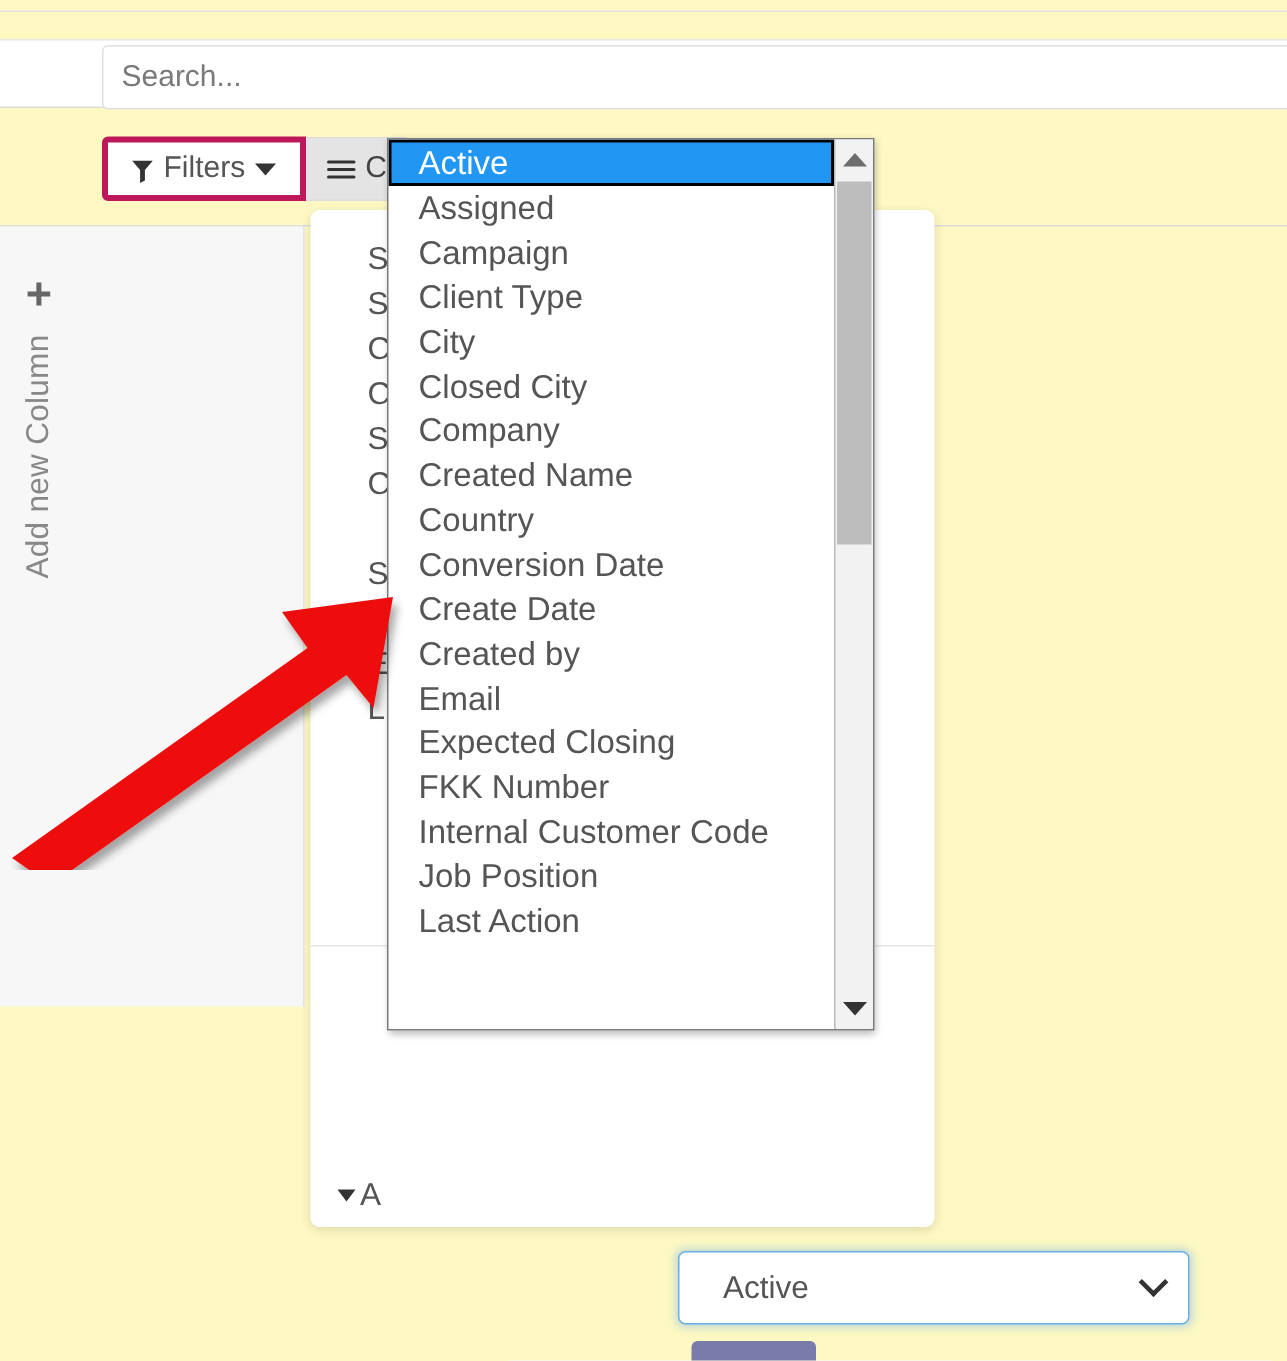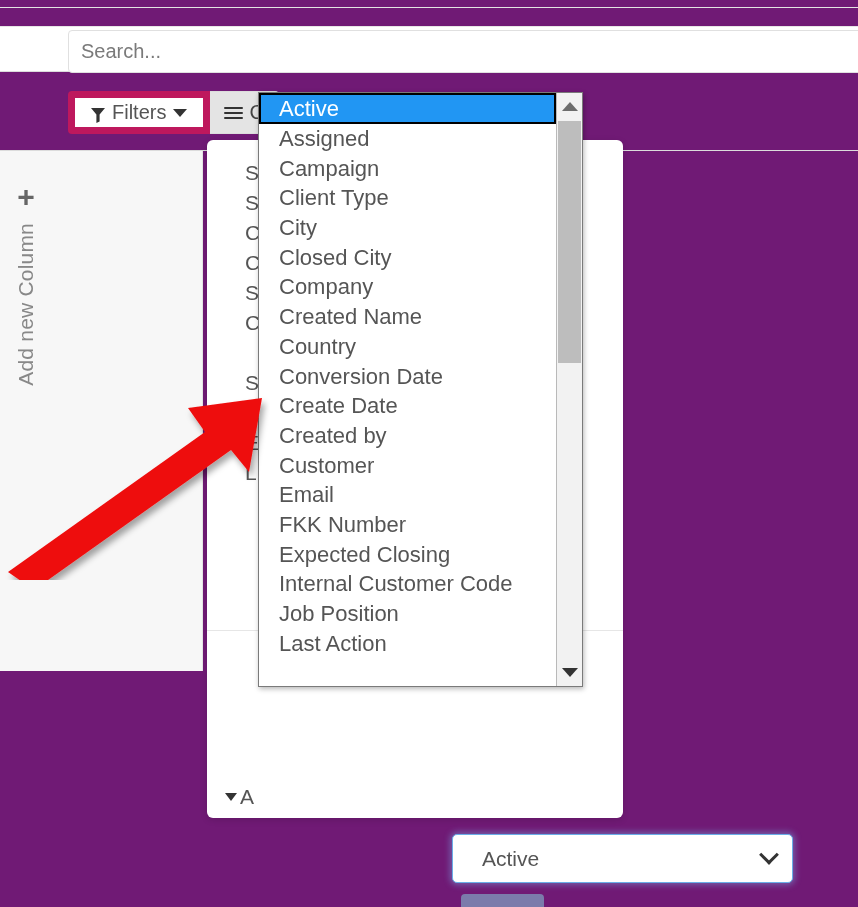--- a/index.html
+++ b/index.html
@@ -2,21 +2,21 @@
 <html><head>
 <meta charset="utf-8">
 <style>
   * { box-sizing: border-box; margin: 0; padding: 0; }
   html, body {
     width: 858px; height: 907px;
     background: #f7f7f7;
     font-family: "Liberation Sans", sans-serif;
     overflow: hidden;
   }
-  #root { position: relative; width: 858px; height: 907px; background: #701a75; }
+  #root { position: relative; width: 858px; height: 907px; background: #fef9c3; }
 
   
   .hline { position: absolute; left: 0; width: 858px; height: 1px; background: #e3e3e3; }
   .hline.strong { background: #dcdcdc; }
 
   .white-band {
     position: absolute; left: 0; top: 26px; width: 858px; height: 46px;
     background: #ffffff; border-top: 1px solid #e6e6e6; border-bottom: 1px solid #dcdcdc;
   }
 
@@ -27,21 +27,21 @@
     padding: 0 12px; font-size: 20px; color: #6f6f6f;
     font-family: "Liberation Sans", sans-serif; outline: none;
   }
   .search-input::placeholder { color: #7a7a7a; opacity: 1; }
 
   
   .toolbar { position: absolute; left: 68px; top: 91px; display: flex; align-items: stretch; }
   .btn-filters {
     display: flex; align-items: center; gap: 7px;
     height: 43px; padding: 0 16px;
-    background: #fff; border: 7px solid #be185d; border-radius: 4px 0 0 4px;
+    background: #fff; border: 4px solid #be185d; border-radius: 4px 0 0 4px;
     font-size: 20px; color: #555; cursor: pointer;
   }
   .btn-columns {
     display: flex; align-items: center; gap: 6px;
     height: 43px; padding: 0 14px;
     background: #e4e4e4; border: 1px solid #dcdcdc; border-left: none;
     border-radius: 0 4px 4px 0;
     font-size: 20px; color: #444; cursor: pointer;
   }
   .funnel-icon { display: inline-block; width: 14px; height: 15px; }
@@ -230,24 +230,23 @@
         <div class="opt">Campaign</div>
         <div class="opt">Client Type</div>
         <div class="opt">City</div>
         <div class="opt">Closed City</div>
         <div class="opt">Company</div>
         <div class="opt">Created Name</div>
         <div class="opt">Country</div>
         <div class="opt">Conversion Date</div>
         <div class="opt">Create Date</div>
         <div class="opt">Created by</div>
-        <div class="opt">Customer</div>
         <div class="opt">Email</div>
+        <div class="opt">Expected Closing</div>
         <div class="opt">FKK Number</div>
-        <div class="opt">Expected Closing</div>
         <div class="opt">Internal Customer Code</div>
         <div class="opt">Job Position</div>
         <div class="opt">Last Action</div>
       </div>
     <div class="sbar">
       <div class="sb-arrow up">
           <span class="tri-up"></span>
         </div>
       <div class="sb-thumb"></div>
       <div class="sb-arrow down">

